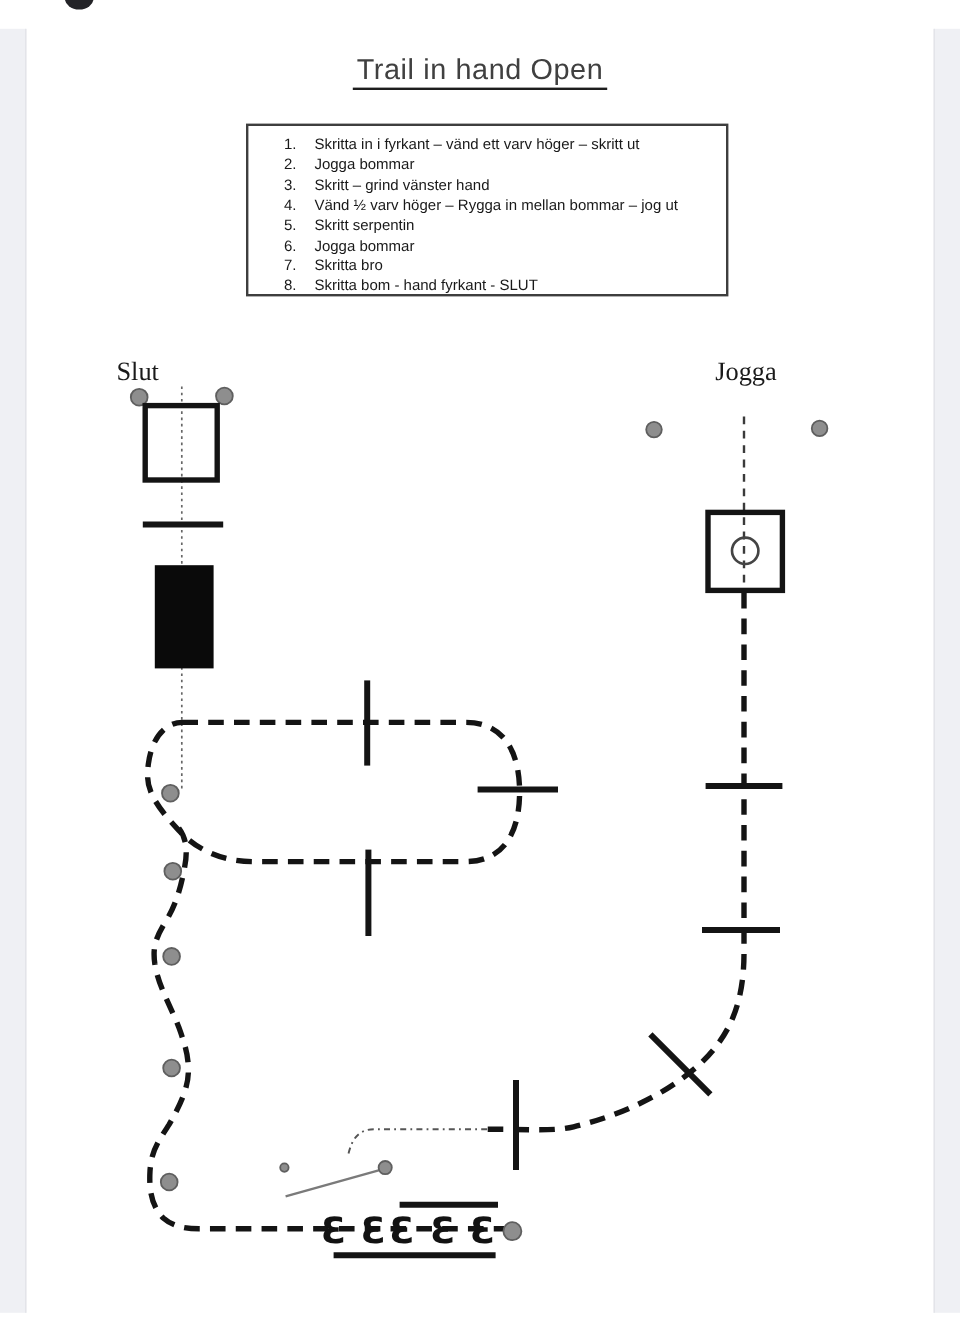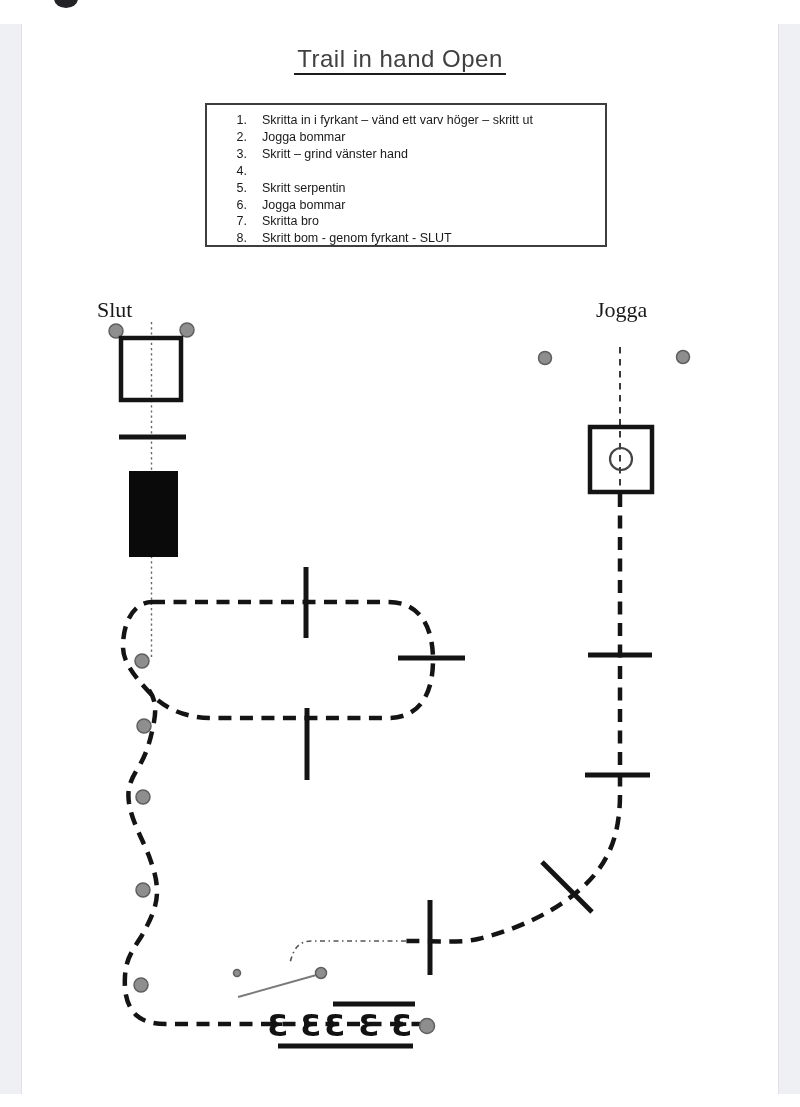--- a/index.html
+++ b/index.html
@@ -78,40 +78,41 @@
       <span class="txt">Jogga bommar</span>
     </div>
 
     <div class="course-row">
       <span class="num">3.</span>
       <span class="txt">Skritt – grind vänster hand</span>
     </div>
 
     <div class="course-row">
       <span class="num">4.</span>
+      <span class="txt">Vänd ½ varv höger – Rygga in mellan bommar – jog ut</span>
     </div>
 
     <div class="course-row">
       <span class="num">5.</span>
       <span class="txt">Skritt serpentin</span>
     </div>
 
     <div class="course-row">
       <span class="num">6.</span>
       <span class="txt">Jogga bommar</span>
     </div>
 
     <div class="course-row">
       <span class="num">7.</span>
       <span class="txt">Skritta bro</span>
     </div>
 
     <div class="course-row">
       <span class="num">8.</span>
-      <span class="txt">Skritt bom - genom fyrkant - SLUT</span>
+      <span class="txt">Skritta bom - hand fyrkant - SLUT</span>
     </div>
   </div>
 
 <div class="field-label slut">Slut</div>
 <div class="field-label start">Jogga</div>
 
 <svg class="course" width="800" height="1107" viewBox="0 0 800 1107">
 
   <path class="fp" d="M151.5,322 V660"></path>
   <circle class="mk" cx="116" cy="331" r="7"></circle>

